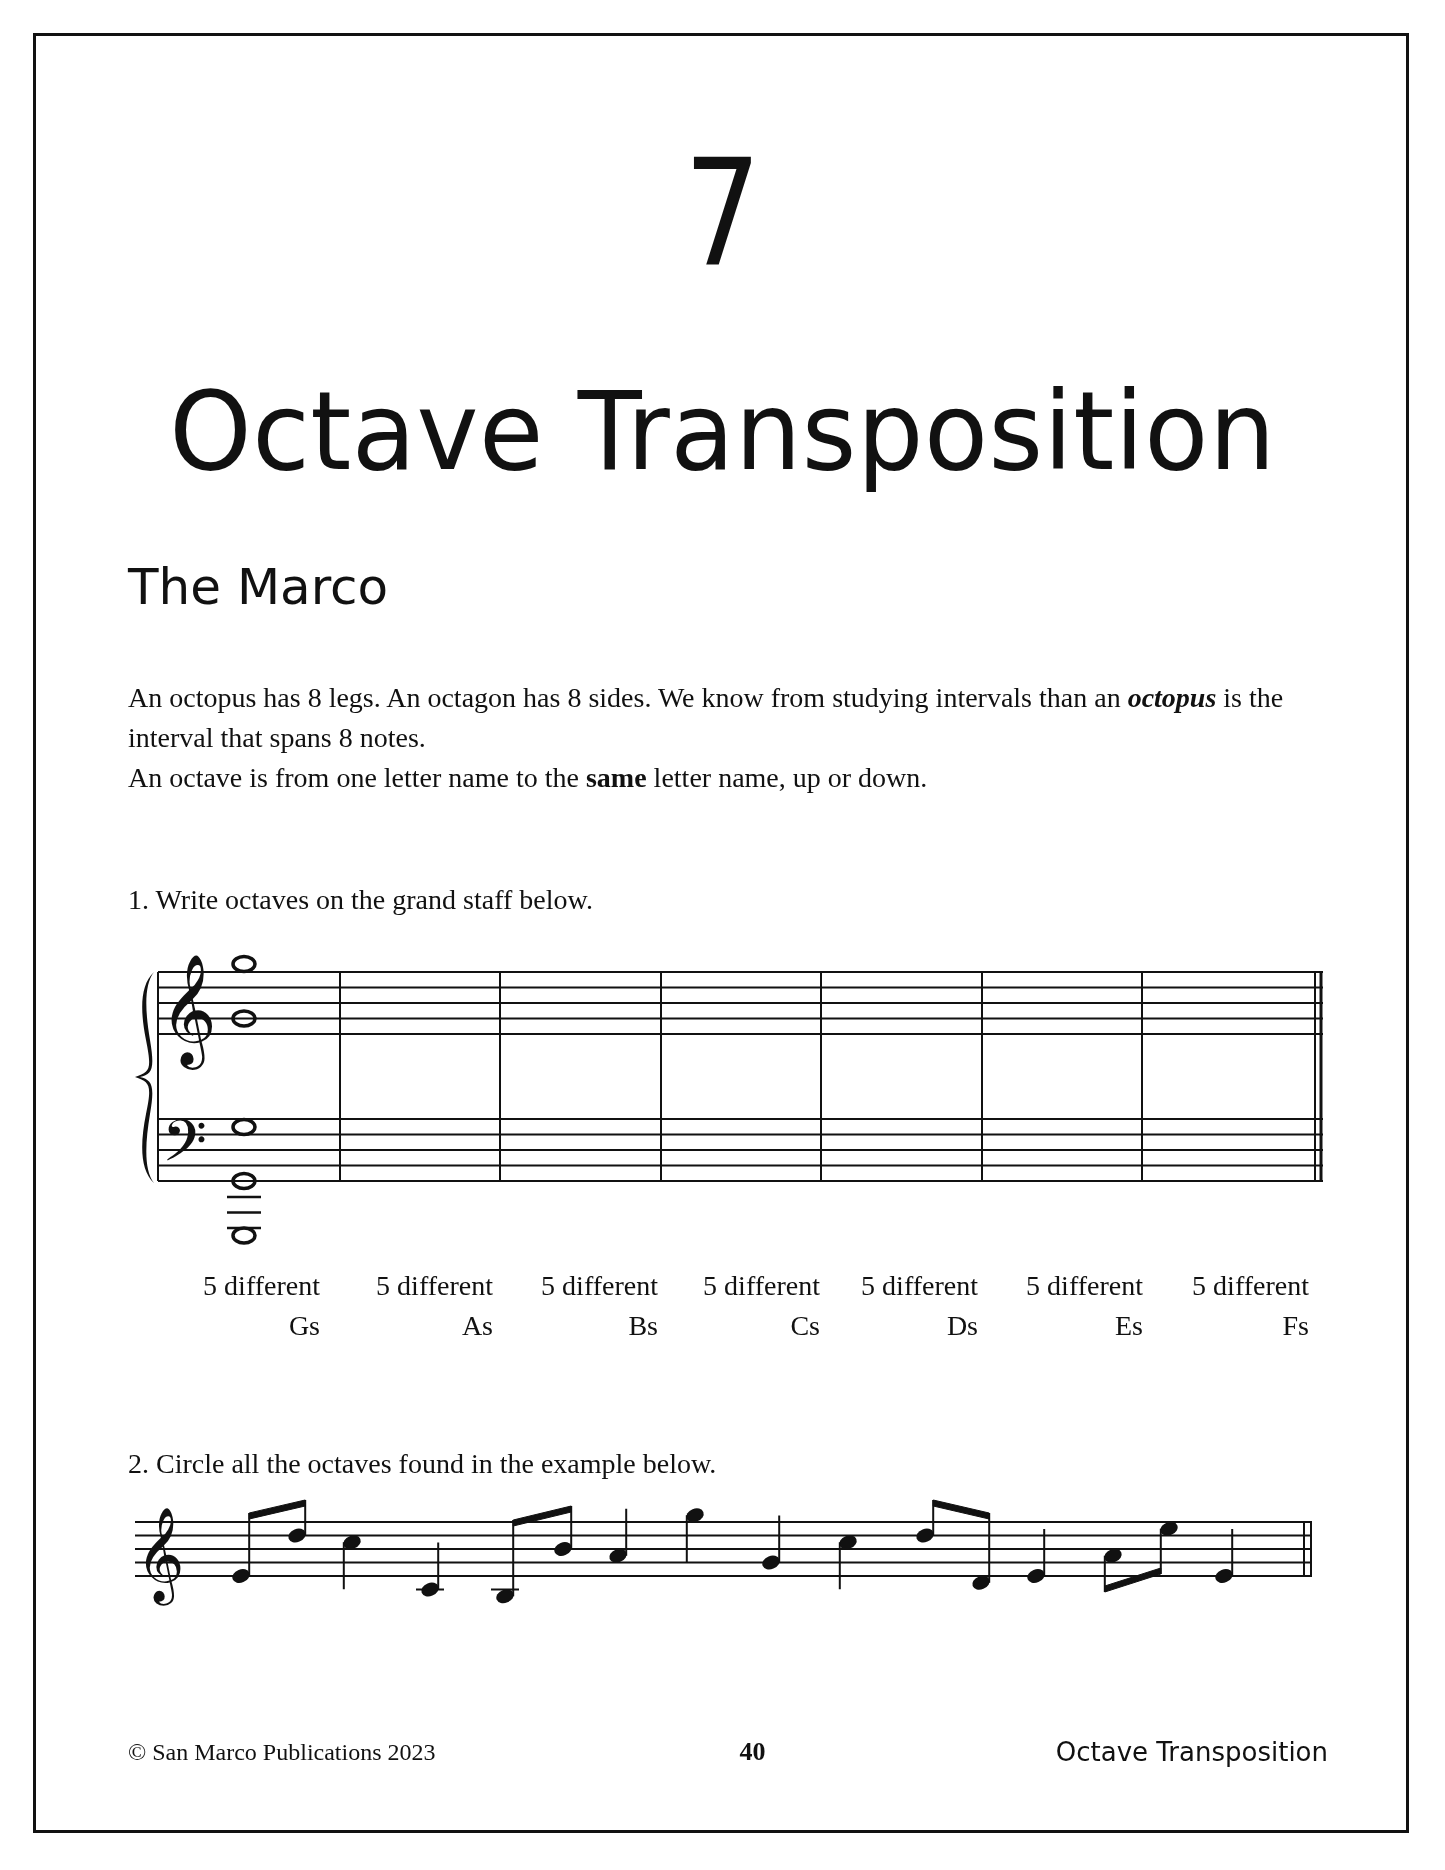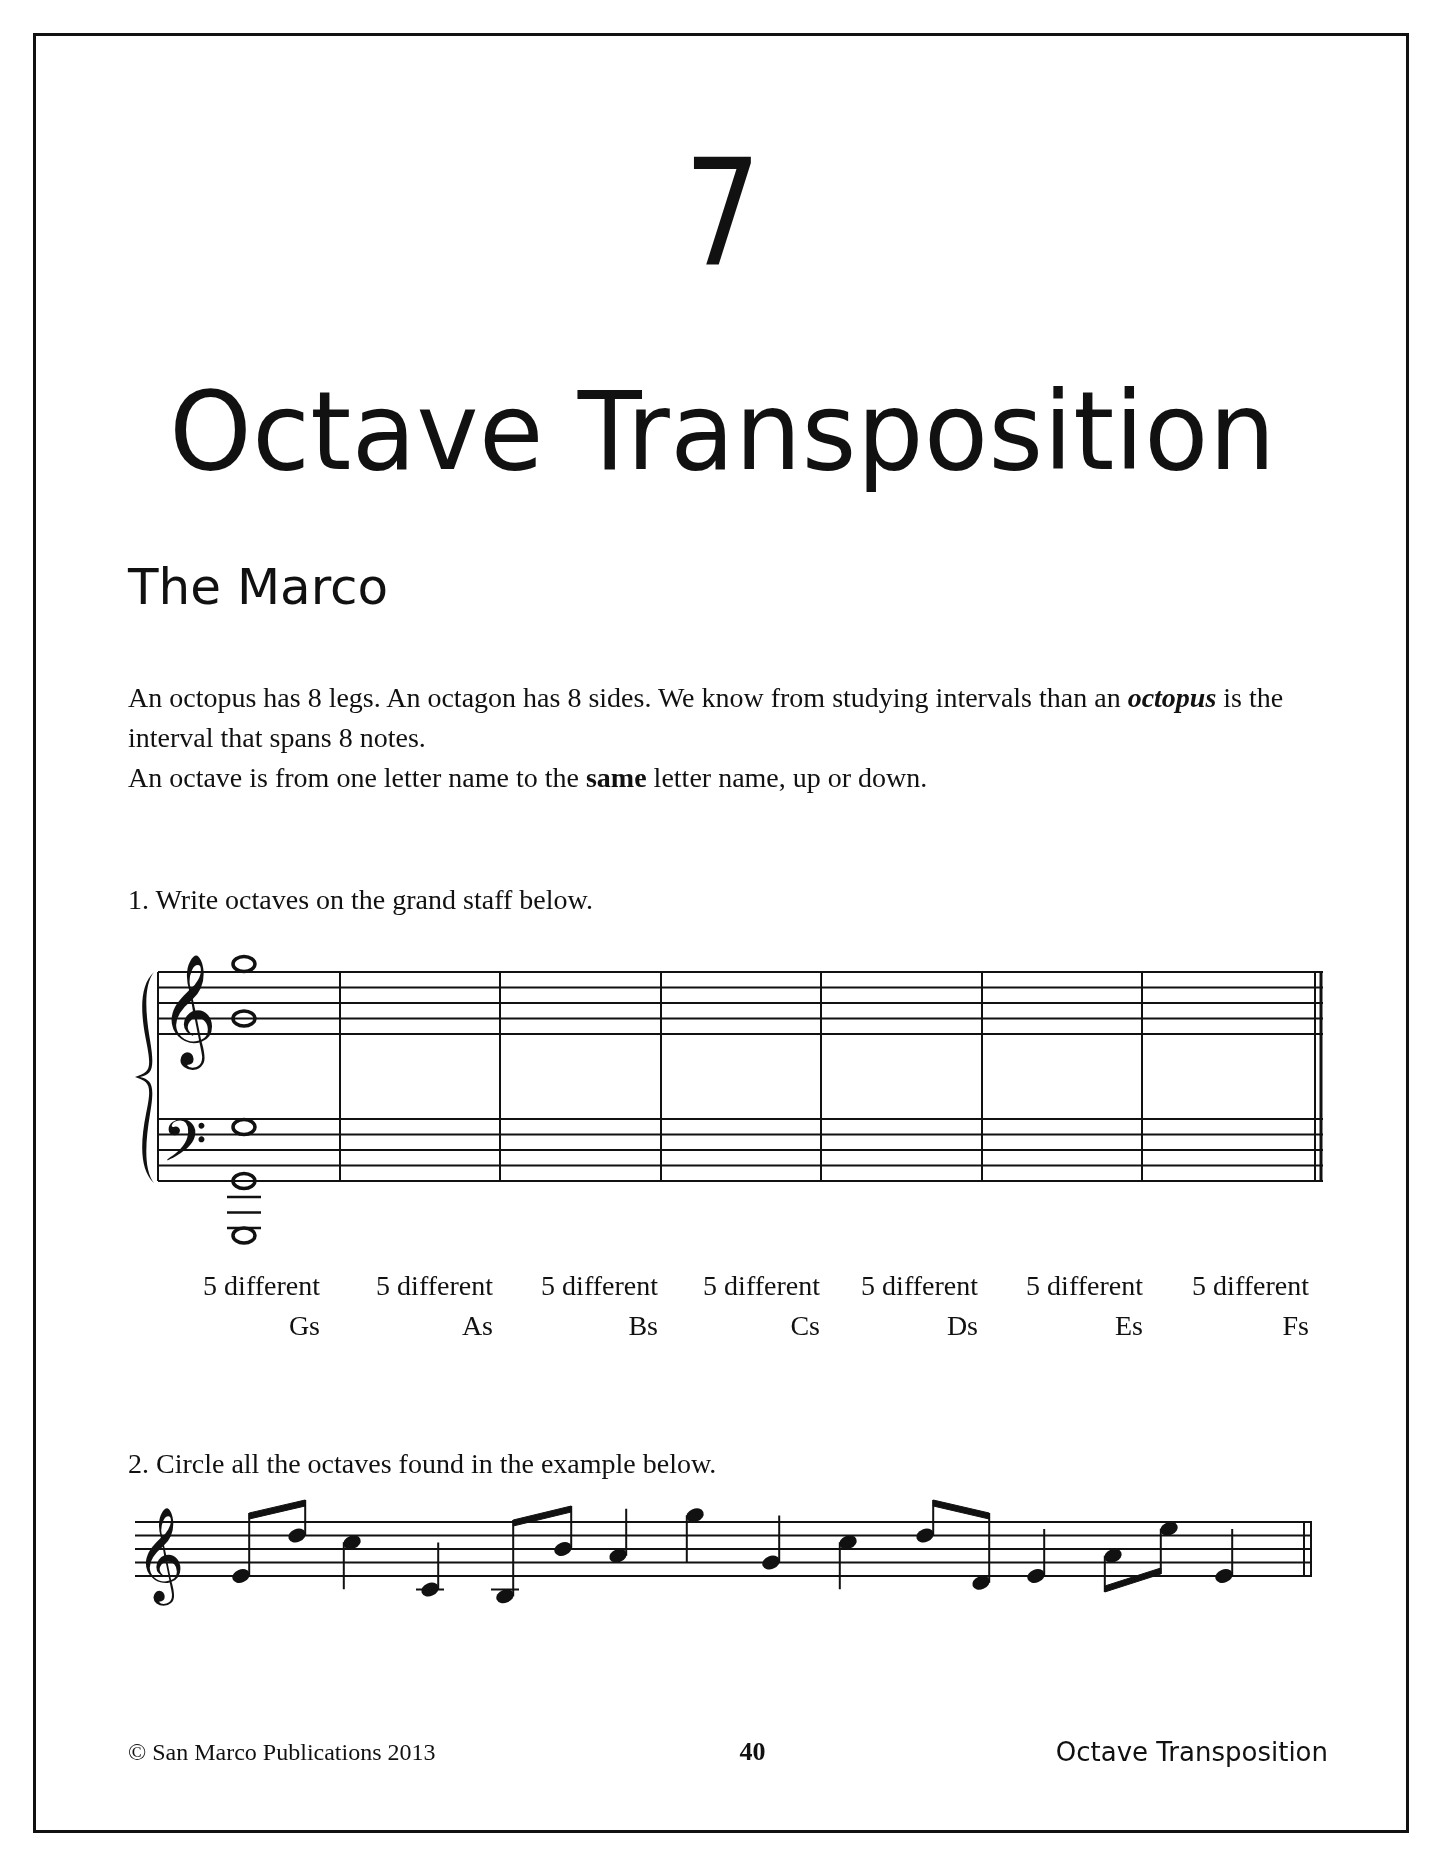--- a/index.html
+++ b/index.html
@@ -217,15 +217,15 @@
       <div>Es</div>
     </div>
   <div class="label" style="left:1224px">
       <div>5 different</div>
       <div>Fs</div>
     </div>
 </div>
 
 <div class="q2">2. Circle all the octaves found in the example below.</div>
 
-<div class="footer-left">© San Marco Publications 2013</div>
+<div class="footer-left">© San Marco Publications 2023</div>
 <div class="footer-center">40</div>
 <div class="footer-right">Octave Transposition</div>
 
 </body></html>

